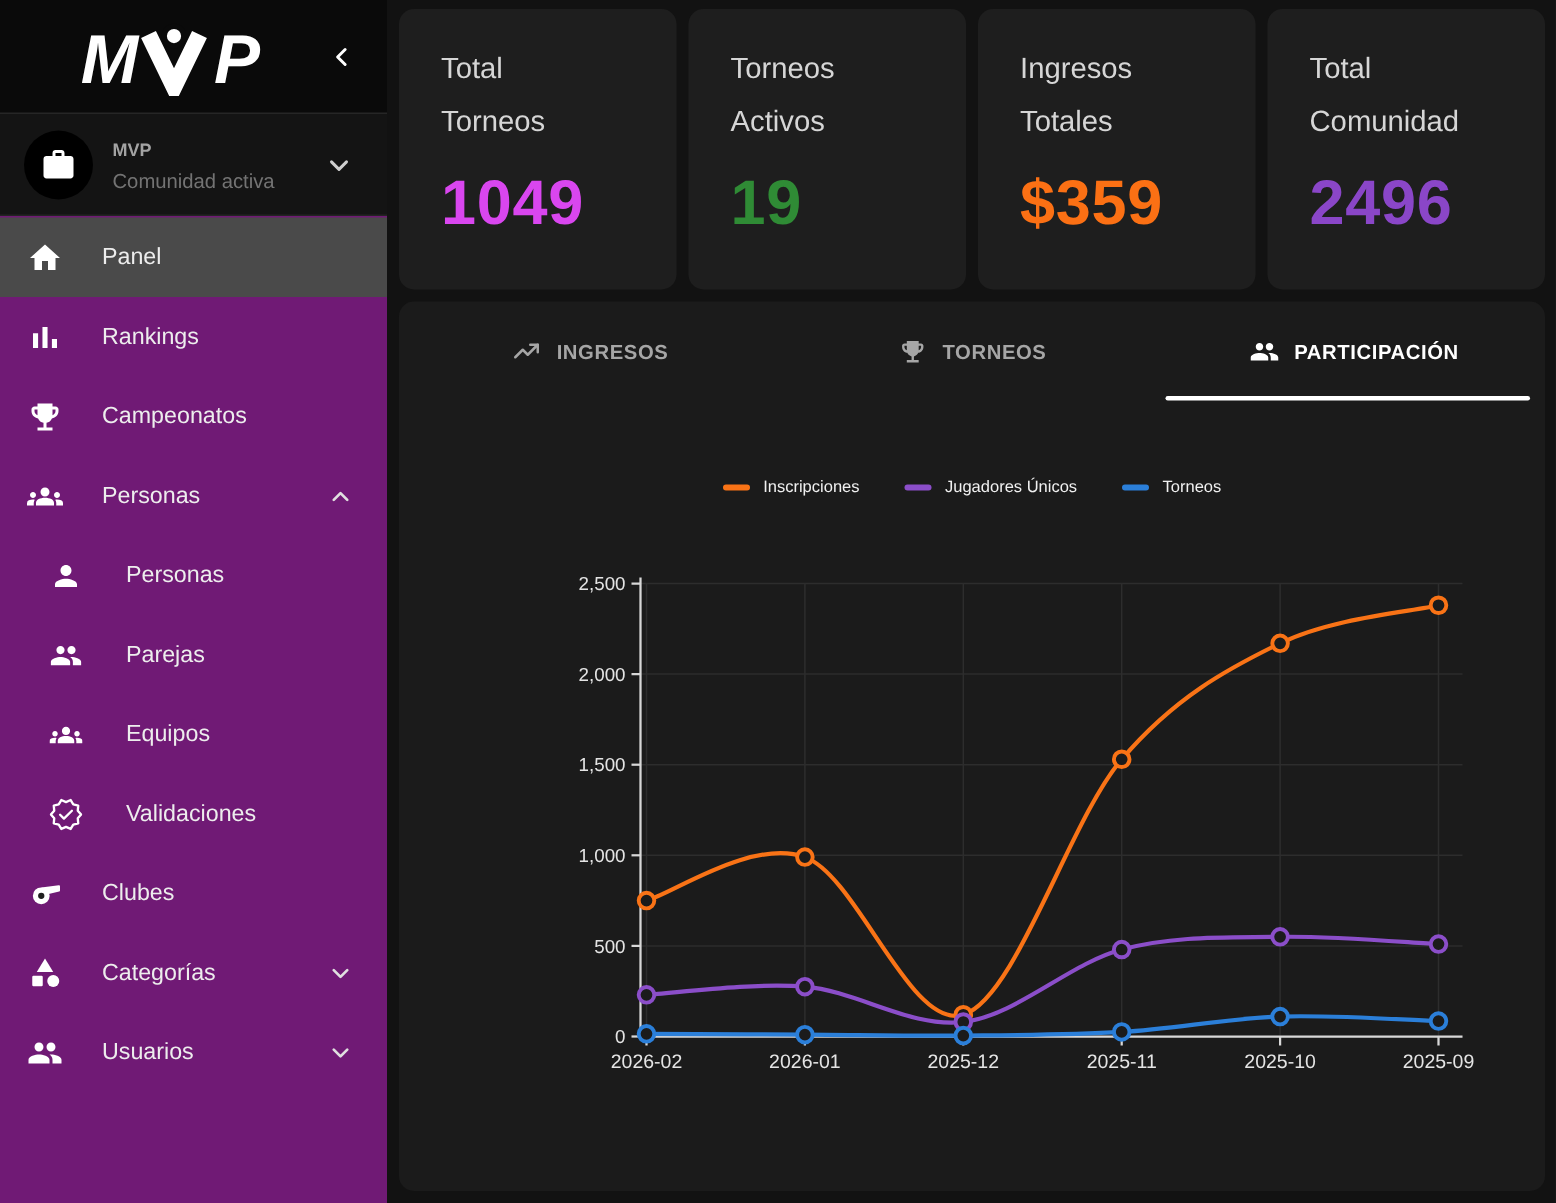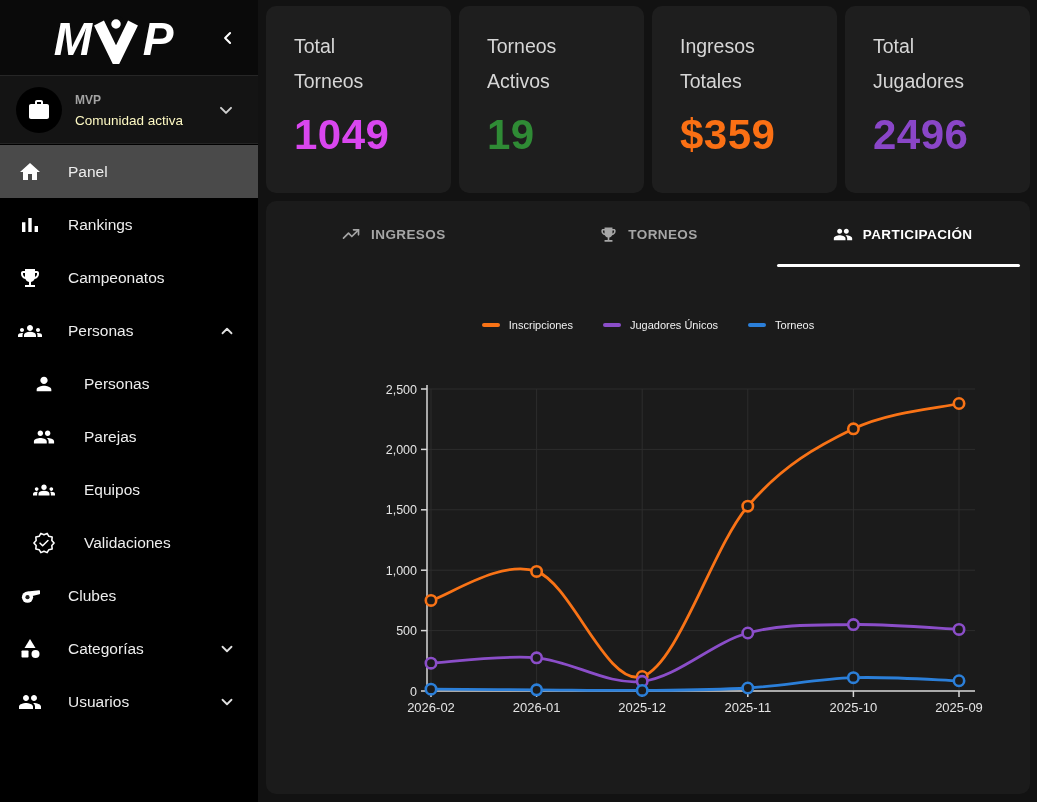--- a/index.html
+++ b/index.html
@@ -13,23 +13,23 @@
 
   
   .sidebar{width:258px;flex:none;background:#1f1f1f;display:flex;flex-direction:column;}
   .logo-bar{height:75px;flex:none;background:#0a0a0a;position:relative;display:flex;align-items:center;border-bottom:1px solid #262626;}
   .logo-svg{margin-left:50px;display:block;}
   .collapse-btn{position:absolute;right:18px;top:26px;background:none;border:none;padding:2px;cursor:pointer;color:#fff;}
   .community{height:67px;flex:none;background:#141414;display:flex;align-items:center;padding:0 16px;gap:13px;cursor:pointer;border-bottom:1px solid #242424;}
   .avatar{width:46px;height:46px;border-radius:50%;background:#000;display:flex;align-items:center;justify-content:center;flex:none;}
   .community-text{flex:1;min-width:0;}
   .community-name{color:#a3a3a3;font-weight:bold;font-size:12px;line-height:20px;}
-  .community-sub{color:#fef9c3;font-size:13.5px;line-height:18px;margin-top:2px;}
+  .community-sub{color:#737373;font-size:13.5px;line-height:18px;margin-top:2px;}
   .community .chev{color:#cfcfcf;margin-right:6px;}
-  .nav{flex:1;background:#000000;padding-top:1px;}
+  .nav{flex:1;background:#701a75;padding-top:1px;}
   .nav-item{height:53px;display:flex;align-items:center;padding-left:18px;cursor:pointer;color:#ededed;}
   .nav-item.active{background:#4a4a4a;}
   .nav-item .ni{width:24px;height:24px;flex:none;display:flex;align-items:center;justify-content:center;color:#fff;}
   .nav-item.sub{padding-left:33px;}
   .nav-item.sub .ni{width:22px;height:22px;}
   .nav-label{font-size:15.5px;margin-left:26px;}
   .nav-item.sub .nav-label{margin-left:29px;}
   .nav-item .chev{margin-left:auto;margin-right:22px;color:#e0e0e0;}
 
   
@@ -228,21 +228,21 @@
       <div class="card">
         <div class="stat-label">
           <div>Ingresos</div>
           <div>Totales</div>
         </div>
         <div class="stat-value" style="color: rgb(251, 112, 20);">$359</div>
       </div>
       <div class="card">
         <div class="stat-label">
           <div>Total</div>
-          <div>Jugadores</div>
+          <div>Comunidad</div>
         </div>
         <div class="stat-value" style="color: rgb(138, 70, 200);">2496</div>
       </div>
     </div>
 
     <div class="panel">
 
       <div class="tabs">
         <button class="tab">
           <span class="ti">

